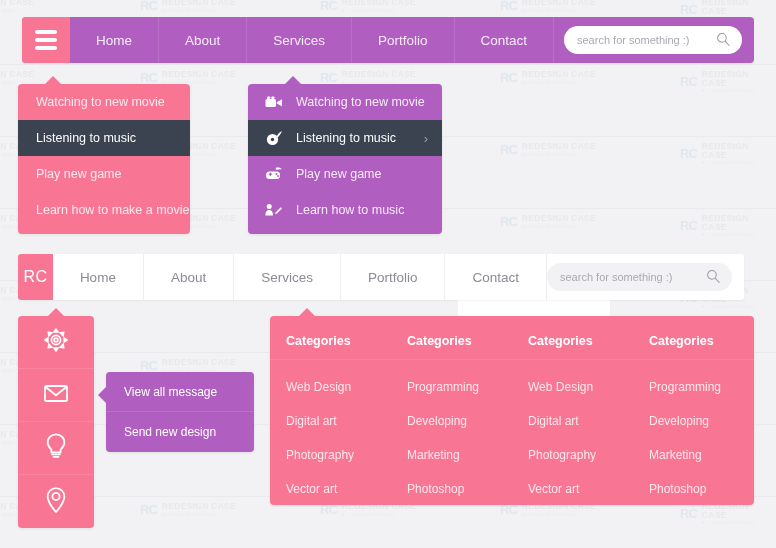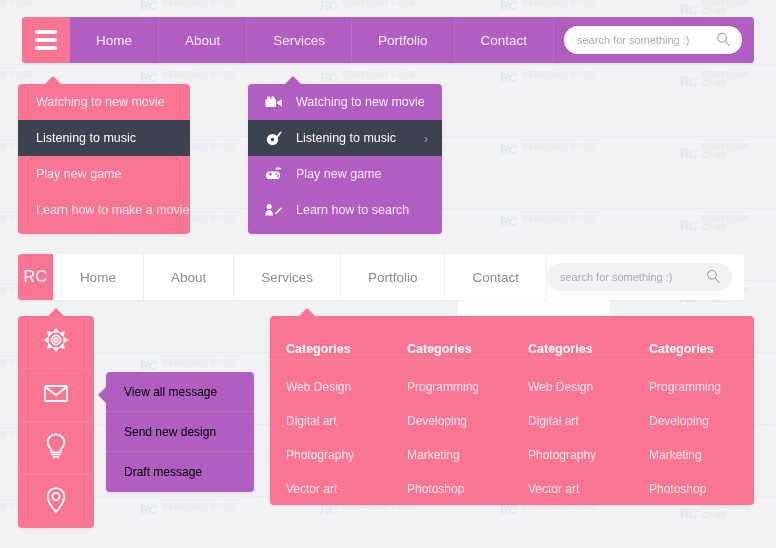--- a/index.html
+++ b/index.html
@@ -246,21 +246,21 @@
     box-shadow: 0 1px 3px rgba(0,0,0,.08);
   }
   #megamenu .pointer-up {
     left: 28px;
     border-bottom: 9px solid #f87694;
   }
   #mega-head {
     display: flex;
     height: 44px;
     border-bottom: 1px solid #f9849f;
-    padding-top: 16px;
+    padding-top: 8px;
   }
   #mega-cols {
     display: flex;
     padding-top: 10px;
   }
   .mega-col { width: 121px; padding-left: 16px; }
   .mega-col-title {
     color: #ffffff;
     font-size: 12.5px;
     font-weight: bold;
@@ -307,21 +307,21 @@
     box-shadow: 0 1px 3px rgba(0,0,0,.08);
   }
   #flyout .pointer-left {
     top: 14px;
     border-right: 9px solid #b05ec0;
   }
   .fly-item {
     height: 40px;
     display: flex; align-items: center;
     padding-left: 18px;
-    color: #000000;
+    color: #ffffff;
     font-size: 12px;
     border-bottom: 1px solid #ba6fc9;
     cursor: pointer;
   }
   .fly-item:last-child { border-bottom: none; }
 </style>
 </head>
 <body>
 
 <div id="watermark">
@@ -696,21 +696,21 @@
   </div>
 
   <div class="dd-icon-item">
     <span class="gi">
       <svg width="18" height="14" viewBox="0 0 18 14">
         <circle cx="4.2" cy="3.4" r="2.5" fill="#fff"></circle>
         <path d="M0.4 12.6 C0.4 8.8 2 7 4.2 7 C6.4 7 8 8.8 8 12.6 Z" fill="#fff"></path>
         <path d="M10.6 9.4 L15.8 4.2 L17 5.4 L11.8 10.6 L10 11.2 Z" fill="#fff"></path>
       </svg>
     </span>
-    <span>Learn how to search</span>
+    <span>Learn how to music</span>
   </div>
 </div>
 
 <div id="nav-tab-strip"></div>
 <div id="whitenav">
   <div id="logo-rc">
       <span>RC</span>
     </div>
   <div class="whitenav-item">
       <span>Home</span>
@@ -826,16 +826,13 @@
 </div>
 
 <div id="flyout">
   <div class="pointer-left"></div>
   <div class="fly-item">
       <span>View all message</span>
     </div>
   <div class="fly-item">
       <span>Send new design</span>
     </div>
-  <div class="fly-item">
-      <span>Draft message</span>
-    </div>
 </div>
 
 </body></html>

